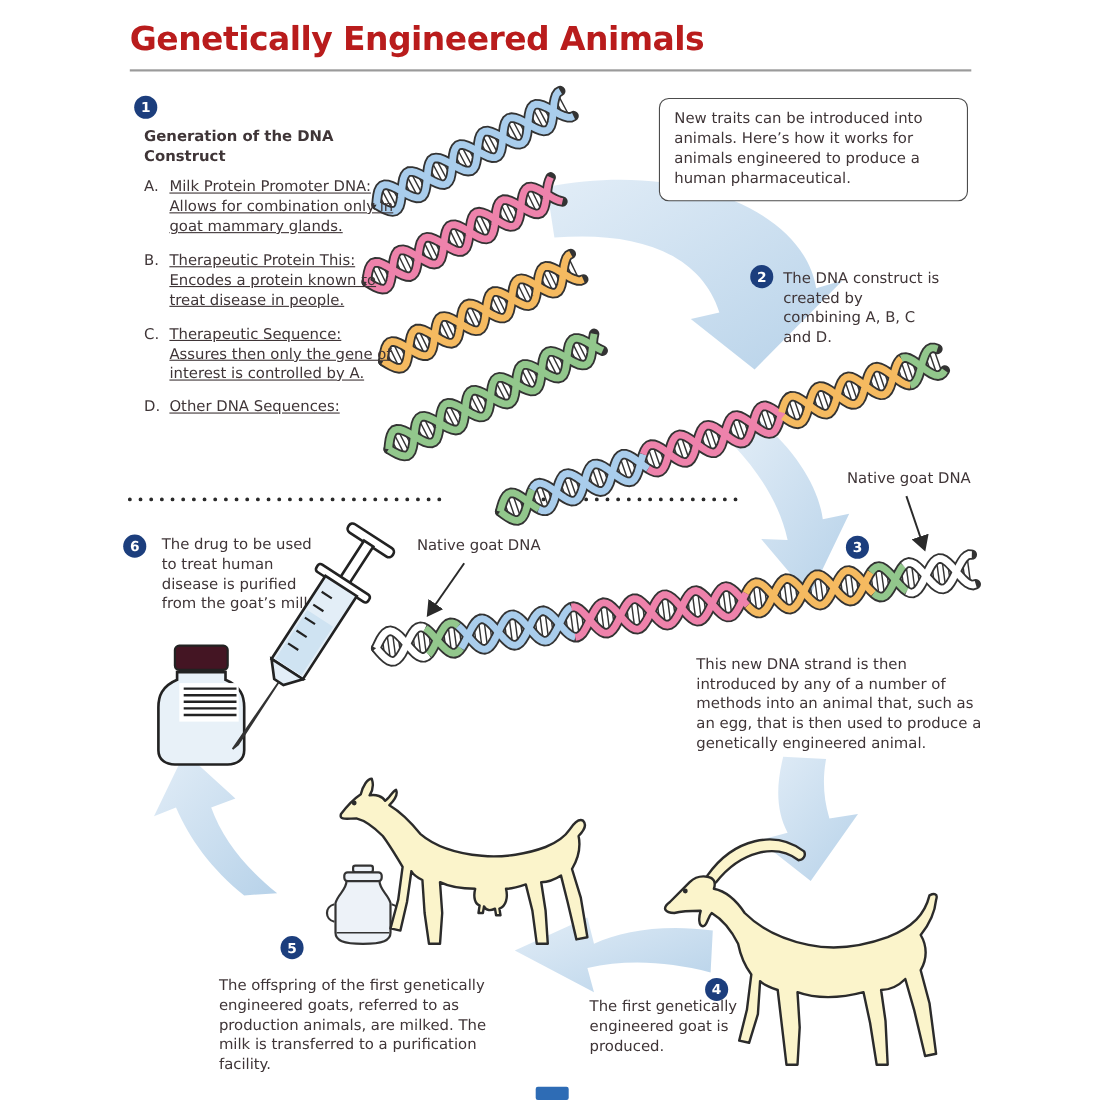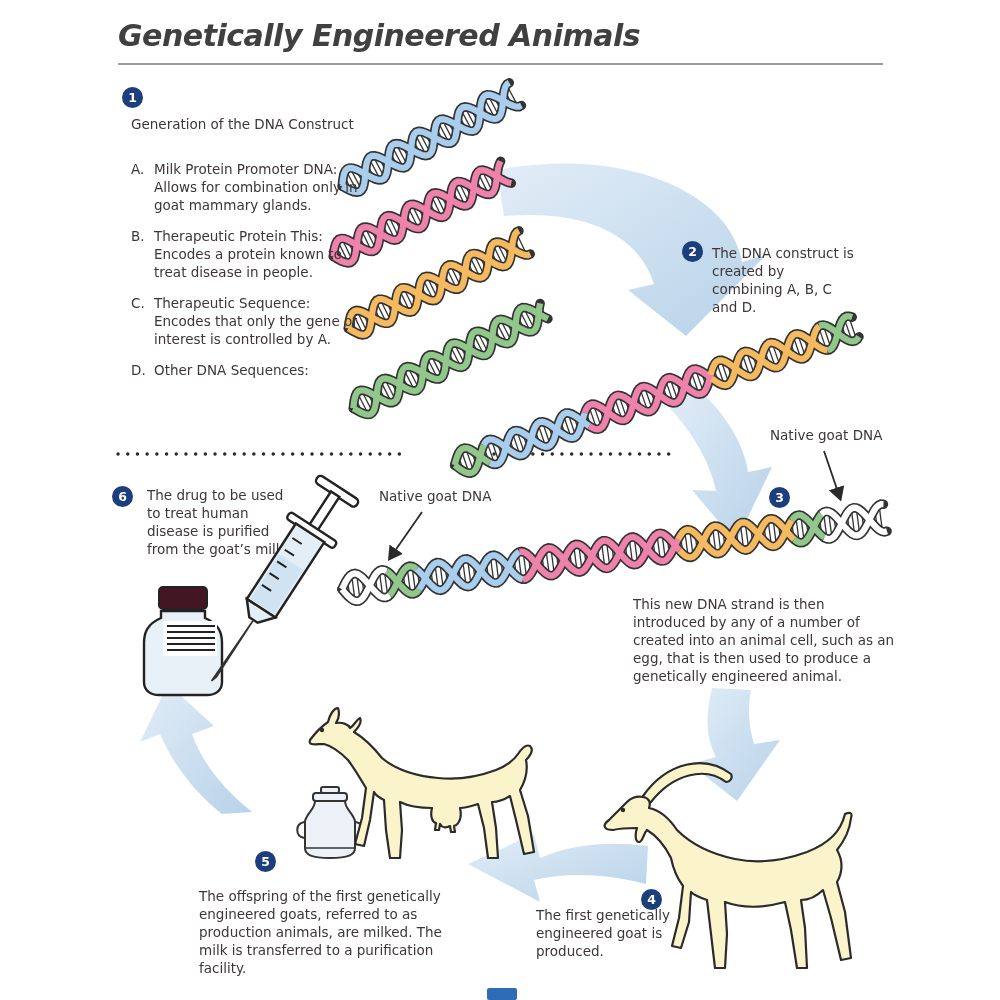--- a/index.html
+++ b/index.html
@@ -1,29 +1,29 @@
 <!DOCTYPE html>
 <html><head>
 <meta charset="utf-8">
 <style>
   html,body{margin:0;padding:0;background:#fff;}
   #canvas{position:relative;width:1000px;height:1000px;background:#fff;overflow:hidden;
           font-family:"DejaVu Sans","Liberation Sans",sans-serif;}
   .abs{position:absolute;}
-  #title{left:118px;top:18px;font-size:30px;font-weight:600;color:#404040;letter-spacing:-.5px;font-style:italic;}
+  #title{left:118px;top:18px;font-size:30px;font-weight:600;color:#b91c1c;letter-spacing:-.5px;}
   #rule{left:118px;top:63px;width:765px;height:2px;background:#9b9b9b;}
   .txt{position:absolute;font-size:13.5px;line-height:1.33;color:#3f3537;}
   .badge{position:absolute;width:21px;height:21px;border-radius:50%;background:#1c3e7d;color:#fff;
          font-size:12.5px;font-weight:bold;text-align:center;line-height:21px;}
   #intro-box{left:599px;top:89px;width:281px;border:1.6px solid #4c4c4c;border-radius:9px;
              padding:10px 13px;box-sizing:border-box;background:#fff;}
   .item{display:flex;margin-bottom:13px;}
   .item .letter{width:23px;flex:none;}
-  .item .body{width:212px;}
-  #step1-heading{margin-bottom:27px;}
+  .item .body{width:212px;text-decoration:underline;}
+  #step1-heading{margin-bottom:10px;font-weight:bold;}
   .helix{position:absolute;transform-origin:0 50%;overflow:visible;}
   svg{overflow:visible;}
   #bottom-mark{left:487px;top:988px;width:30px;height:12px;background:#2e6cb5;border-radius:2px;}
 </style>
 </head>
 <body>
 
 <div id="canvas">
 
   <svg class="abs" width="1000" height="1000" style="left:0;top:0">
@@ -42,20 +42,23 @@
     <path d="M648,846 C604,840 566,846 540,858 L534,834 L468,864 L540,902 L534,880 C570,872 606,874 646,884 Z" fill="url(#agrad)"></path>
     <path d="M252,812 C222,788 202,762 192,734 L214,726 L168,684 L140,742 L160,734 C172,762 192,790 222,814 Z" fill="url(#agrad)"></path>
     <path d="M118,454 H400 M494,454 H676" stroke="#2a2a2a" stroke-width="3.4" stroke-dasharray="0.1 9.6" stroke-linecap="round" fill="none"></path>
     <path d="M422,512 L390,558" stroke="#2a2a2a" stroke-width="1.8" fill="none" marker-end="url(#ah)"></path>
     <path d="M824,451 L840,498" stroke="#2a2a2a" stroke-width="1.8" fill="none" marker-end="url(#ah)"></path>
   </svg>
 
   <div class="abs" id="title">Genetically Engineered Animals</div>
   <div class="abs" id="rule"></div>
 
+  <div class="abs txt" id="intro-box">
+    <span>New traits can be introduced into animals. Here’s how it works for animals engineered to produce a human pharmaceutical.</span>
+  </div>
 
   <svg class="helix" style="left:337px;top:168px;transform:rotate(-28deg)" width="208" height="42">
       <path d="M6.0,21.0 L8.5,24.9 L11.0,28.4 L13.5,31.3 L16.1,33.2 L18.6,34.0 L21.1,33.6 L23.6,32.1 L26.1,29.5 L28.6,26.2 L31.1,22.4 L33.6,18.4 L36.2,14.7 L38.7,11.6 L41.2,9.4 L43.7,8.2 L46.2,8.1 L48.7,9.3 L51.2,11.5 L53.7,14.6 L56.3,18.3 L58.8,22.2 L61.3,26.0 L63.8,29.4 L66.3,32.0 L68.8,33.6 L71.3,34.0 L73.8,33.2 L76.4,31.4 L78.9,28.5 L81.4,25.0 L83.9,21.2 L86.4,17.3 L88.9,13.7 L91.4,10.8 L93.9,8.9 L96.5,8.0 L99.0,8.4 L101.5,9.9 L104.0,12.4 L106.5,15.7 L109.0,19.5 L111.5,23.4 L114.1,27.1 L116.6,30.3 L119.1,32.6 L121.6,33.8 L124.1,33.9 L126.6,32.8 L129.1,30.6 L131.6,27.5 L134.2,23.9 L136.7,20.0 L139.2,16.1 L141.7,12.7 L144.2,10.1 L146.7,8.5 L149.2,8.0 L151.7,8.7 L154.3,10.5 L156.8,13.3 L159.3,16.8 L161.8,20.7 L164.3,24.6 L166.8,28.2 L169.3,31.1 L171.8,33.1 L174.4,34.0 L176.9,33.7 L179.4,32.2 L181.9,29.7 L184.4,26.5 L186.9,22.7 L189.4,18.8 L191.9,15.0 L194.5,11.9 L197.0,9.5 L199.5,8.2 L202.0,8.1 " fill="none" stroke="#333" stroke-width="9.5" stroke-linecap="round"></path>
       <path d="M6.0,21.0 L8.5,17.1 L11.0,13.6 L13.5,10.7 L16.1,8.8 L18.6,8.0 L21.1,8.4 L23.6,9.9 L26.1,12.5 L28.6,15.8 L31.1,19.6 L33.6,23.6 L36.2,27.3 L38.7,30.4 L41.2,32.6 L43.7,33.8 L46.2,33.9 L48.7,32.7 L51.2,30.5 L53.7,27.4 L56.3,23.7 L58.8,19.8 L61.3,16.0 L63.8,12.6 L66.3,10.0 L68.8,8.4 L71.3,8.0 L73.8,8.8 L76.4,10.6 L78.9,13.5 L81.4,17.0 L83.9,20.8 L86.4,24.7 L88.9,28.3 L91.4,31.2 L93.9,33.1 L96.5,34.0 L99.0,33.6 L101.5,32.1 L104.0,29.6 L106.5,26.3 L109.0,22.5 L111.5,18.6 L114.1,14.9 L116.6,11.7 L119.1,9.4 L121.6,8.2 L124.1,8.1 L126.6,9.2 L129.1,11.4 L131.6,14.5 L134.2,18.1 L136.7,22.0 L139.2,25.9 L141.7,29.3 L144.2,31.9 L146.7,33.5 L149.2,34.0 L151.7,33.3 L154.3,31.5 L156.8,28.7 L159.3,25.2 L161.8,21.3 L164.3,17.4 L166.8,13.8 L169.3,10.9 L171.8,8.9 L174.4,8.0 L176.9,8.3 L179.4,9.8 L181.9,12.3 L184.4,15.5 L186.9,19.3 L189.4,23.2 L191.9,27.0 L194.5,30.1 L197.0,32.5 L199.5,33.8 L202.0,33.9 " fill="none" stroke="#333" stroke-width="9.5" stroke-linecap="round"></path>
       <line x1="12.24" y1="14.592639088507475" x2="12.24" y2="27.407360911492525" stroke="#333" stroke-width="1.3"></line>
       <line x1="16.66" y1="12.011651102063812" x2="16.66" y2="29.988348897936188" stroke="#333" stroke-width="1.3"></line>
       <line x1="21.34" y1="12.011651102063812" x2="21.34" y2="29.988348897936188" stroke="#333" stroke-width="1.3"></line>
       <line x1="25.759999999999998" y1="14.592639088507472" x2="25.759999999999998" y2="27.40736091149253" stroke="#333" stroke-width="1.3"></line>
       <line x1="38.24" y1="27.407360911492525" x2="38.24" y2="14.592639088507475" stroke="#333" stroke-width="1.3"></line>
       <line x1="42.66" y1="29.988348897936184" x2="42.66" y2="12.011651102063814" stroke="#333" stroke-width="1.3"></line>
@@ -377,37 +380,37 @@
       <span>Allows for combination only in goat mammary glands.</span></div>
     </div>
     <div class="item">
       <div class="letter">B.</div>
       <div class="body"><span>Therapeutic Protein This:</span><br>
       <span>Encodes a protein known to treat disease in people.</span></div>
     </div>
     <div class="item">
       <div class="letter">C.</div>
       <div class="body"><span>Therapeutic Sequence:</span><br>
-      <span>Encodes that only the gene of interest is controlled by A.</span></div>
+      <span>Assures then only the gene of interest is controlled by A.</span></div>
     </div>
     <div class="item">
       <div class="letter">D.</div>
       <div class="body"><span>Other DNA Sequences:</span><br>
       </div>
     </div>
   </div>
 
   <div class="badge" style="left:682px;top:241px">2</div>
   <div class="abs txt" style="left:712px;top:245px;width:146px">The DNA construct is created by combining A, B, C and D.</div>
 
   <div class="abs txt" style="left:379px;top:488px">Native goat DNA</div>
   <div class="abs txt" style="left:770px;top:427px">Native goat DNA</div>
 
   <div class="badge" style="left:769px;top:487px">3</div>
-  <div class="abs txt" style="left:633px;top:596px;width:262px">This new DNA strand is then introduced by any of a number of created into an animal cell, such as an egg, that is then used to produce a genetically engineered animal.</div>
+  <div class="abs txt" style="left:633px;top:596px;width:262px">This new DNA strand is then introduced by any of a number of methods into an animal that, such as an egg, that is then used to produce a genetically engineered animal.</div>
 
   <div class="badge" style="left:112px;top:486px">6</div>
   <div class="abs txt" style="left:147px;top:487px;width:152px">The drug to be used to treat human disease is purified from the goat’s milk.</div>
 
   <svg class="abs" width="104" height="112" viewBox="0 0 104 112" style="left:131px;top:585px">
     <path d="M30,26 L74,26 L74,33 C88,39 91,48 91,58 L91,97 C91,106 84,110 76,110 L28,110 C20,110 13,106 13,97 L13,58 C13,48 16,39 30,33 Z" fill="#e8f1f8" stroke="#222" stroke-width="2.4"></path>
     <rect x="28" y="2" width="48" height="22" rx="4" fill="#441523" stroke="#222" stroke-width="2"></rect>
     <rect x="32" y="36" width="54" height="35" fill="#fff"></rect>
     <path d="M36,41 H84 M36,47 H84 M36,53 H84 M36,59 H84 M36,65 H84" stroke="#222" stroke-width="2.2"></path>
   </svg>

